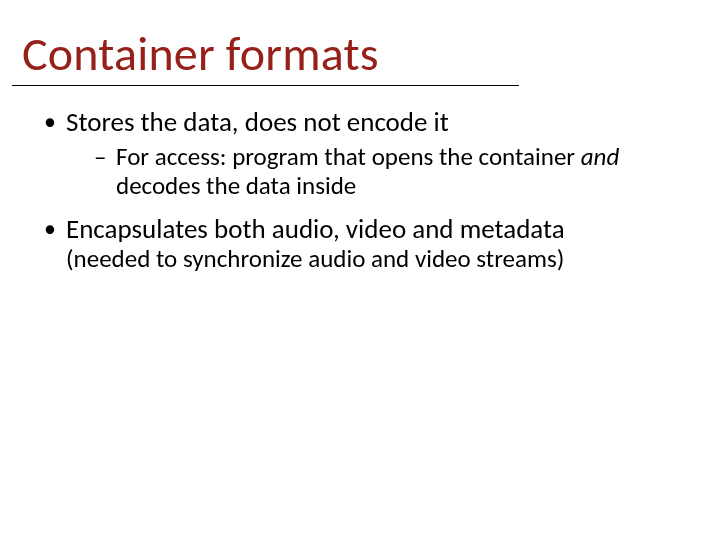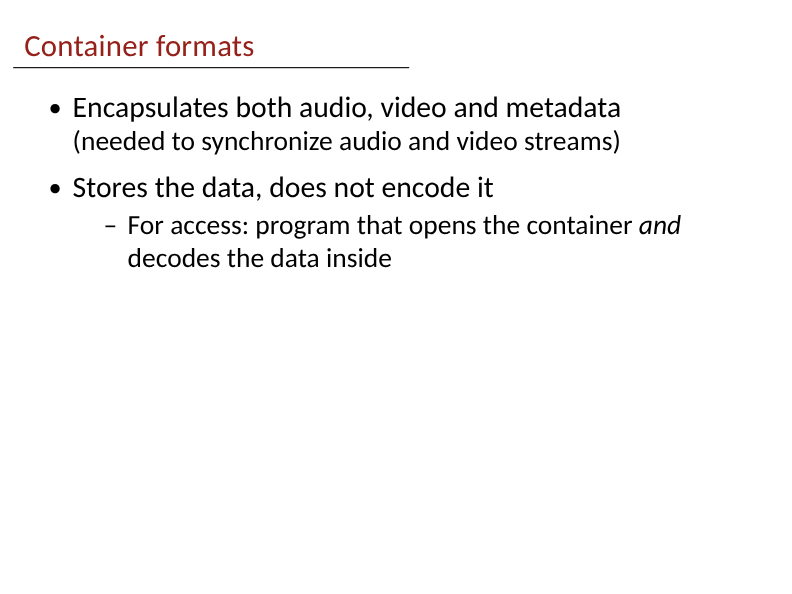--- a/index.html
+++ b/index.html
@@ -20,21 +20,21 @@
   }
   .title-wrap {
     display: inline-block;
     border-bottom: 1.5px solid #000;
     padding-right: 140px;
     padding-bottom: 2px;
     margin-left: -10px;
     padding-left: 10px;
   }
   .title {
-    font-size: 28px;
+    font-size: 48px;
     font-weight: 400;
     color: #95211a;
     letter-spacing: 0.2px;
   }
   .body {
     margin-top: 20px;
     font-size: 27px;
     line-height: 1.18;
     color: #000;
   }
@@ -87,29 +87,29 @@
 
 <div class="slide">
   <div class="title-wrap">
     <span class="title">Container formats</span>
   </div>
 
   <div class="body">
     <ul class="level1">
 
       <li>
-        <span>Encapsulates both audio, video and metadata</span>
-        <span class="subtext">(needed to synchronize audio and video streams)</span>
-      </li>
-
-      <li>
         <span>Stores the data, does not encode it</span>
         <ul class="level2">
           <li>
             <span>For access: program that opens the container </span><span class="ital">and</span><span> decodes the data inside</span>
           </li>
         </ul>
       </li>
 
+      <li>
+        <span>Encapsulates both audio, video and metadata</span>
+        <span class="subtext">(needed to synchronize audio and video streams)</span>
+      </li>
+
 
     </ul>
   </div>
 </div>
 
 </body></html>

